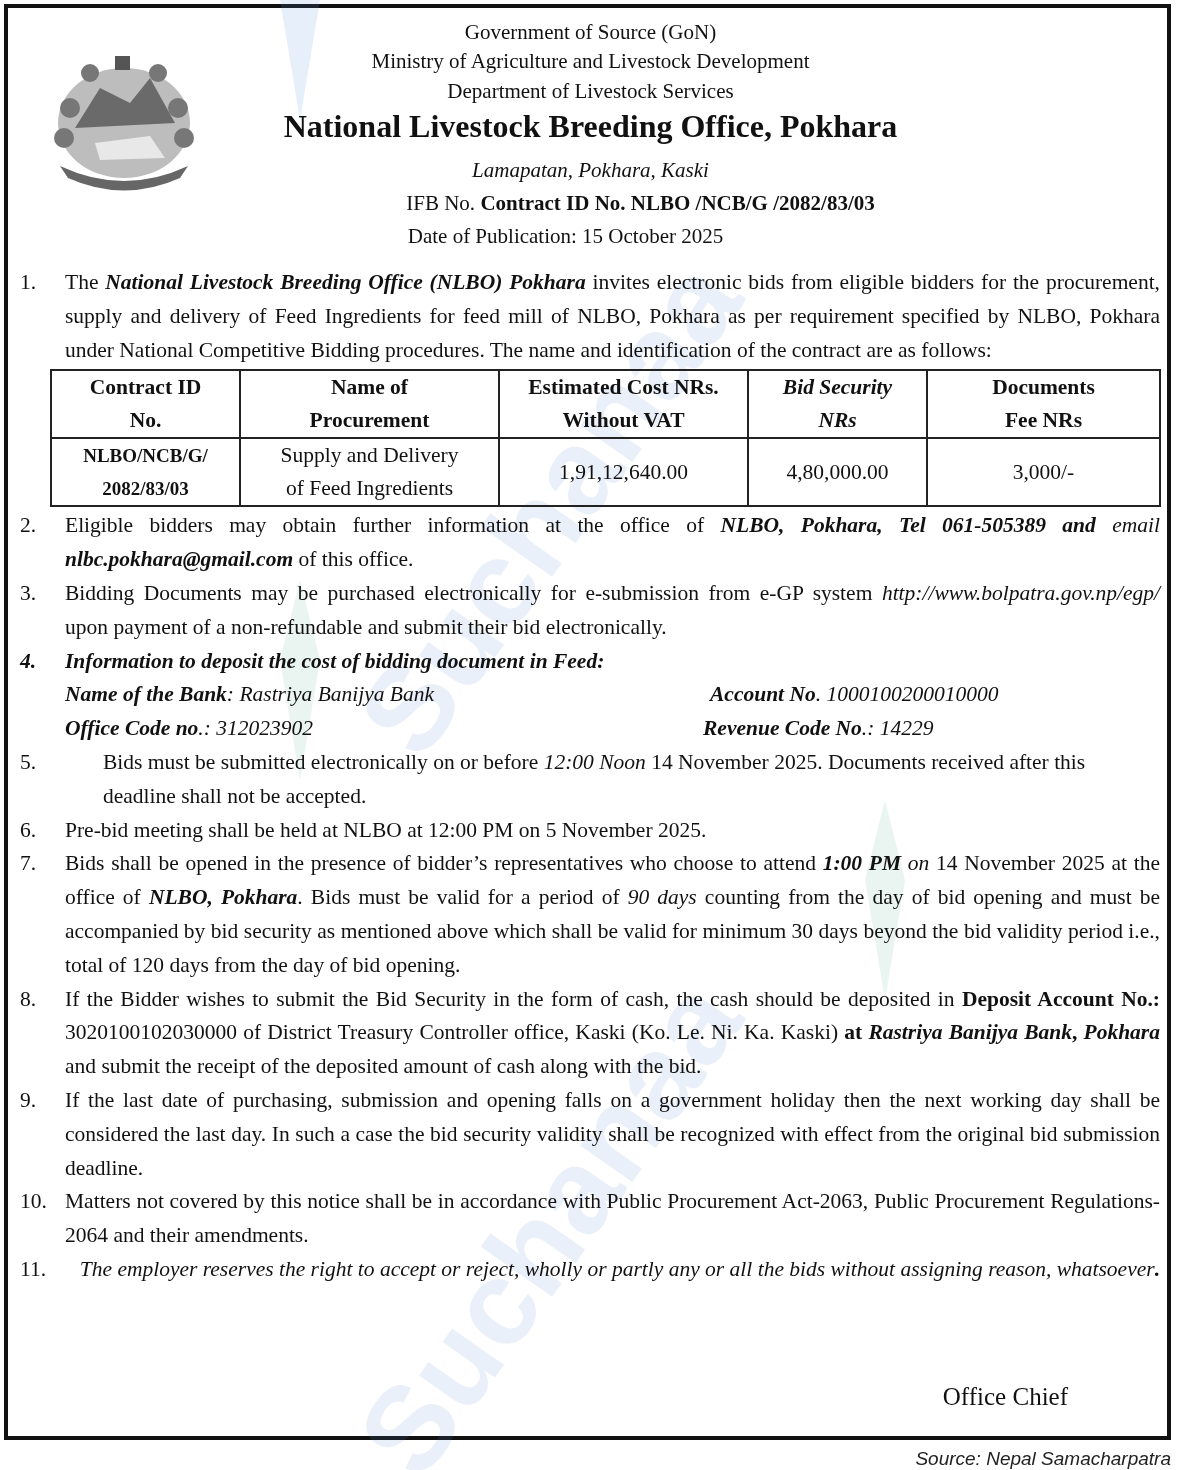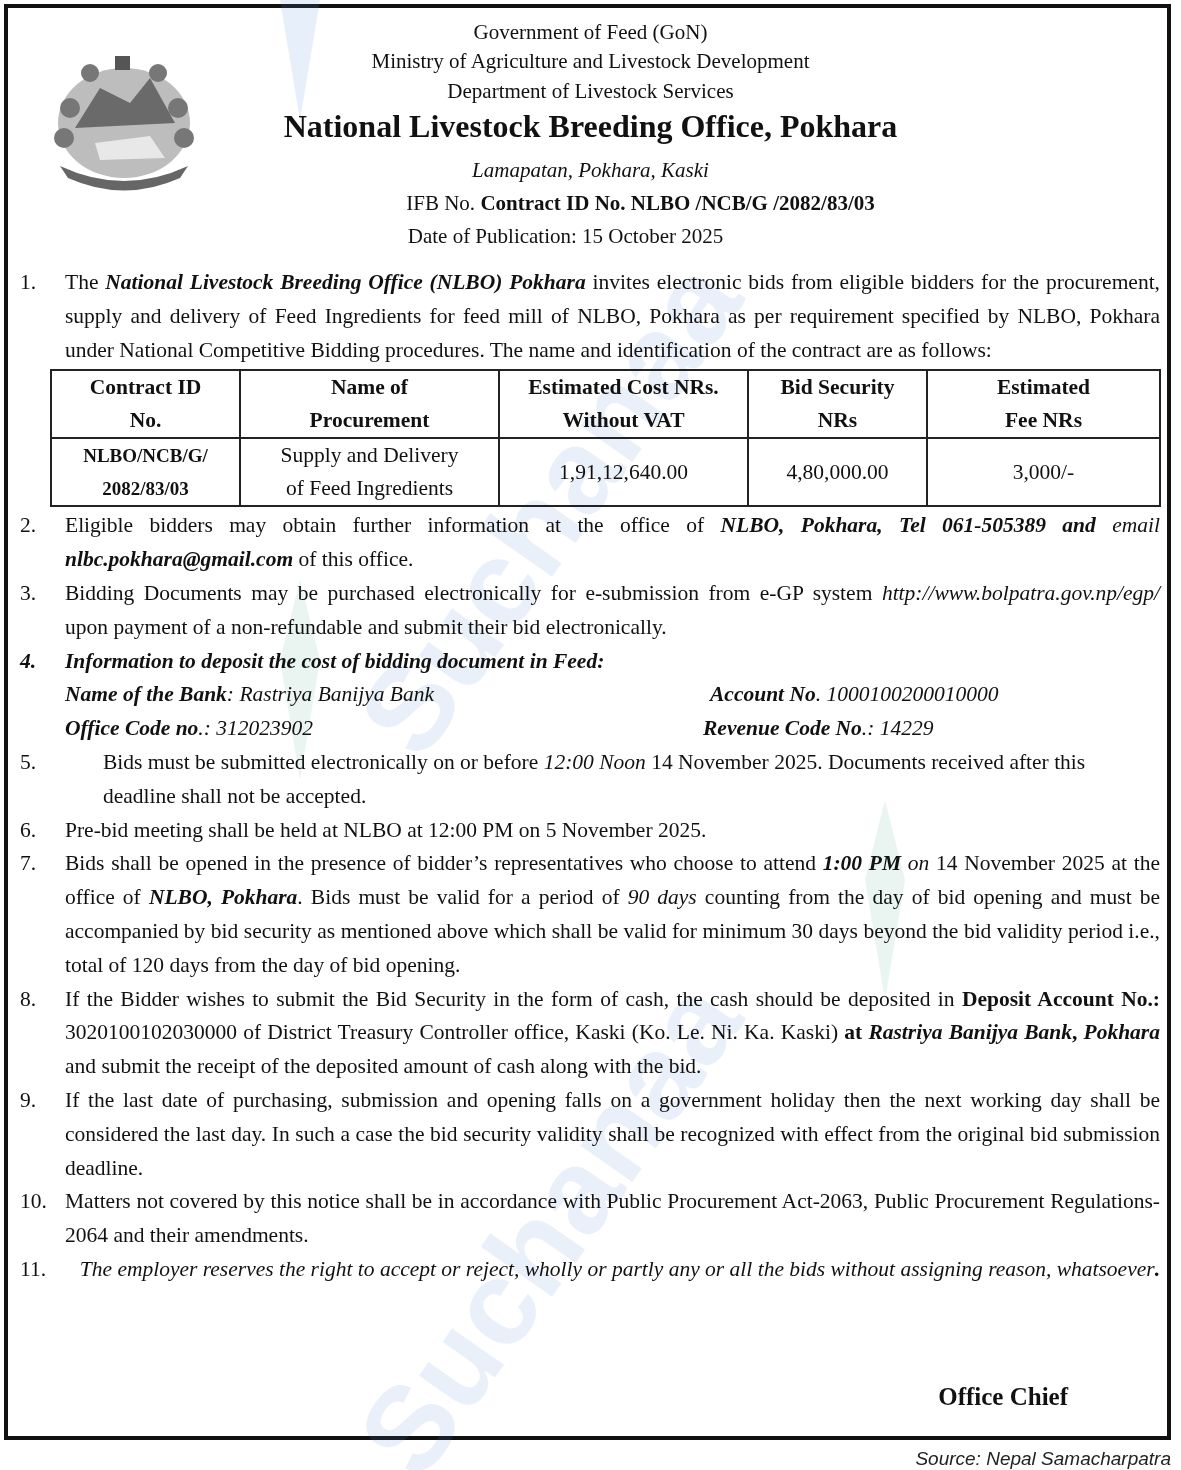--- a/index.html
+++ b/index.html
@@ -20,21 +20,21 @@
   .txt { flex:1; text-align:justify; }
   .bi { font-weight:bold; font-style:italic; }
   .i { font-style:italic; }
   .b { font-weight:bold; }
   table { border-collapse:collapse; margin-left:30px; width:1111px; margin-top:2px; margin-bottom:2px; }
   td, th { border:2px solid #222; text-align:center; font-size:21.5px; line-height:33px; padding:0 6px; }
   th { font-weight:bold; }
   .bankrow { display:flex;align-items:center; }
   .bankrow .l { width:645px; }
   .src { position:absolute; right:10px; top:1448px; font-family:"Liberation Sans", sans-serif; font-style:italic; font-size:19px; color:#222; }
-  .chief { position:absolute; right:113px; top:1383px; font-size:25px; font-weight:bold;margin-left:18px; }
+  .chief { position:absolute; right:113px; top:1383px; font-size:25px; font-weight:normal;margin-left:18px; }
 </style>
 </head>
 <body>
 
 <div class="frame"></div>
 
 <div class="wm">
   <div class="wm-text" style="left:330px;top:700px;">Suchanaa</div>
   <div class="wm-text" style="left:330px;top:1420px;">Suchanaa</div>
   <svg style="position:absolute;left:280px;top:0;" width="40" height="120">
@@ -55,43 +55,43 @@
   <path d="M75,8 L90,8 L90,22 L75,22 Z" fill="#555"></path>
   <circle cx="30" cy="60" r="10" fill="#777"></circle>
     <circle cx="138" cy="60" r="10" fill="#777"></circle>
   <circle cx="24" cy="90" r="10" fill="#777"></circle>
     <circle cx="144" cy="90" r="10" fill="#777"></circle>
   <circle cx="50" cy="25" r="9" fill="#777"></circle>
     <circle cx="118" cy="25" r="9" fill="#777"></circle>
   <path d="M20,118 Q84,148 148,118 L140,130 Q84,155 28,130 Z" fill="#666"></path>
 </svg>
 
-<div class="hdr h-line" style="top:17px;">Government of Feed (GoN)</div>
+<div class="hdr h-line" style="top:17px;">Government of Source (GoN)</div>
 <div class="hdr h-line" style="top:46px;">Ministry of Agriculture and Livestock Development</div>
 <div class="hdr h-line" style="top:76px;">Department of Livestock Services</div>
 <div class="hdr title" style="top:108px;">National Livestock Breeding Office, Pokhara</div>
 <div class="hdr h-line i" style="top:155px;">Lamapatan, Pokhara, Kaski</div>
 <div class="hdr h-line" style="top:188px;left:50px;"><span>IFB No. </span><span class="b">Contract ID No. NLBO /NCB/G /2082/83/03</span></div>
 <div class="hdr h-line" style="top:221px;left:-25px;">Date of Publication: 15 October 2025</div>
 
 <div class="body">
 
   <div class="item">
     <div class="num">1.</div>
     <div class="txt"><span>The </span><span class="bi">National Livestock Breeding Office (NLBO) Pokhara</span><span> invites electronic bids from eligible bidders for the procurement, supply and delivery of Feed Ingredients for feed mill of NLBO, Pokhara as per requirement specified by NLBO, Pokhara under National Competitive Bidding procedures. The name and identification of the contract are as follows:</span></div>
   </div>
 
   <table>
     <tbody>
         <tr>
       <th style="width:175px;"><span>Contract ID</span><br><span>No.</span></th>
       <th style="width:245px;margin-left:12px;"><span>Name of</span><br><span>Procurement</span></th>
       <th style="width:235px;"><span>Estimated Cost NRs.</span><br><span>Without VAT</span></th>
-      <th style="width:165px;"><span>Bid Security</span><br><span>NRs</span></th>
-      <th><span>Estimated</span><br><span>Fee NRs</span></th>
+      <th style="width:165px;font-style:italic;"><span>Bid Security</span><br><span>NRs</span></th>
+      <th><span>Documents</span><br><span>Fee NRs</span></th>
     </tr>
     <tr>
       <td class="b" style="font-size:19px;"><span>NLBO/NCB/G/</span><br><span>2082/83/03</span></td>
       <td><span>Supply and Delivery</span><br><span>of Feed Ingredients</span></td>
       <td>1,91,12,640.00</td>
       <td>4,80,000.00</td>
       <td>3,000/-</td>
     </tr>
   </tbody>
     </table>

